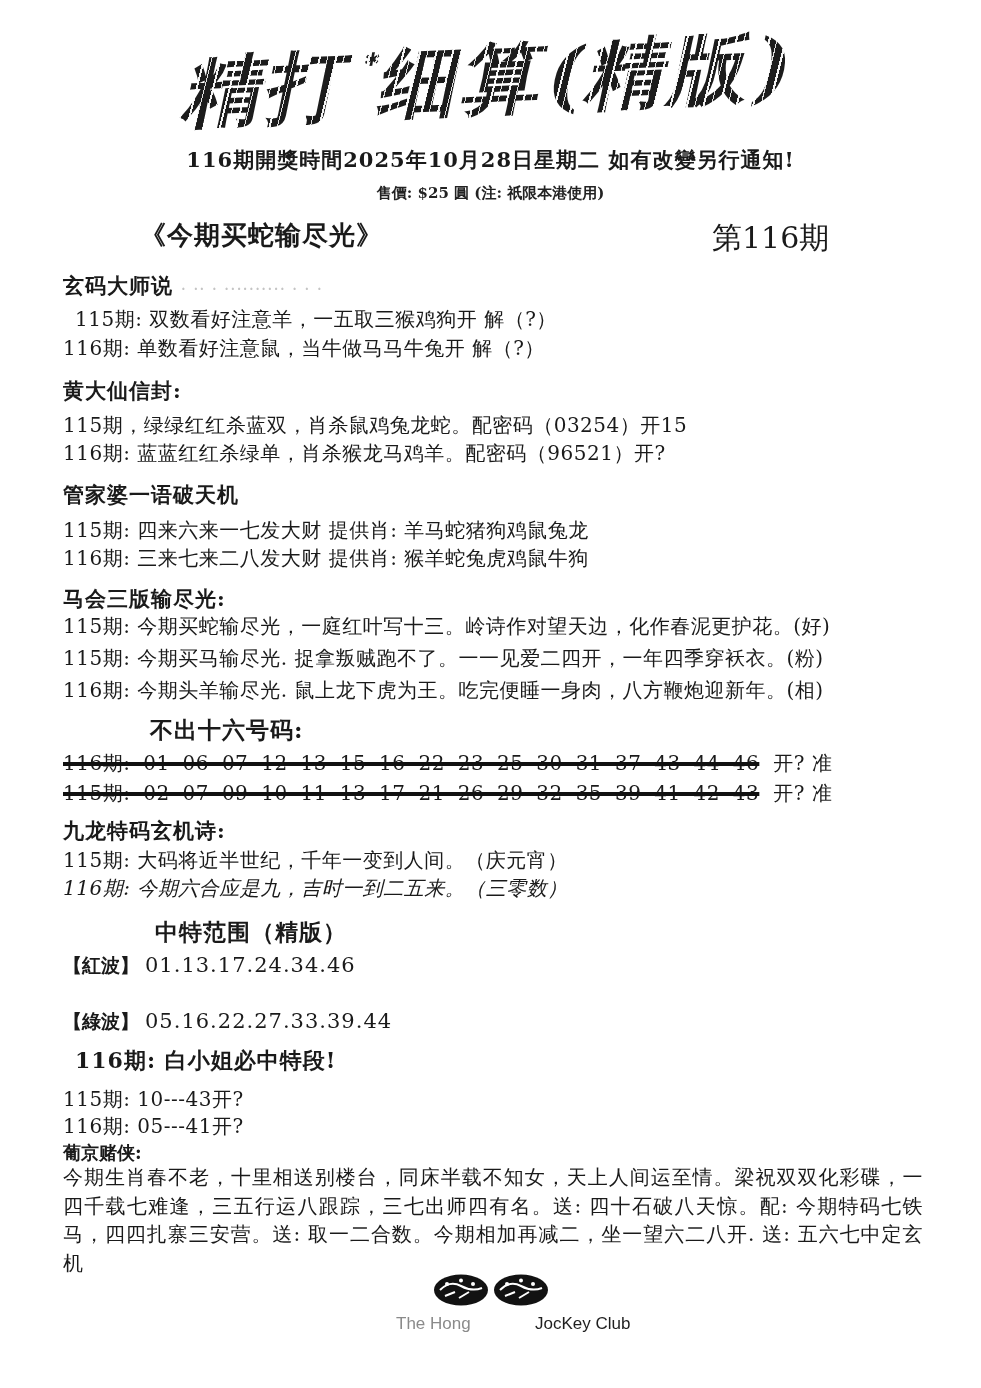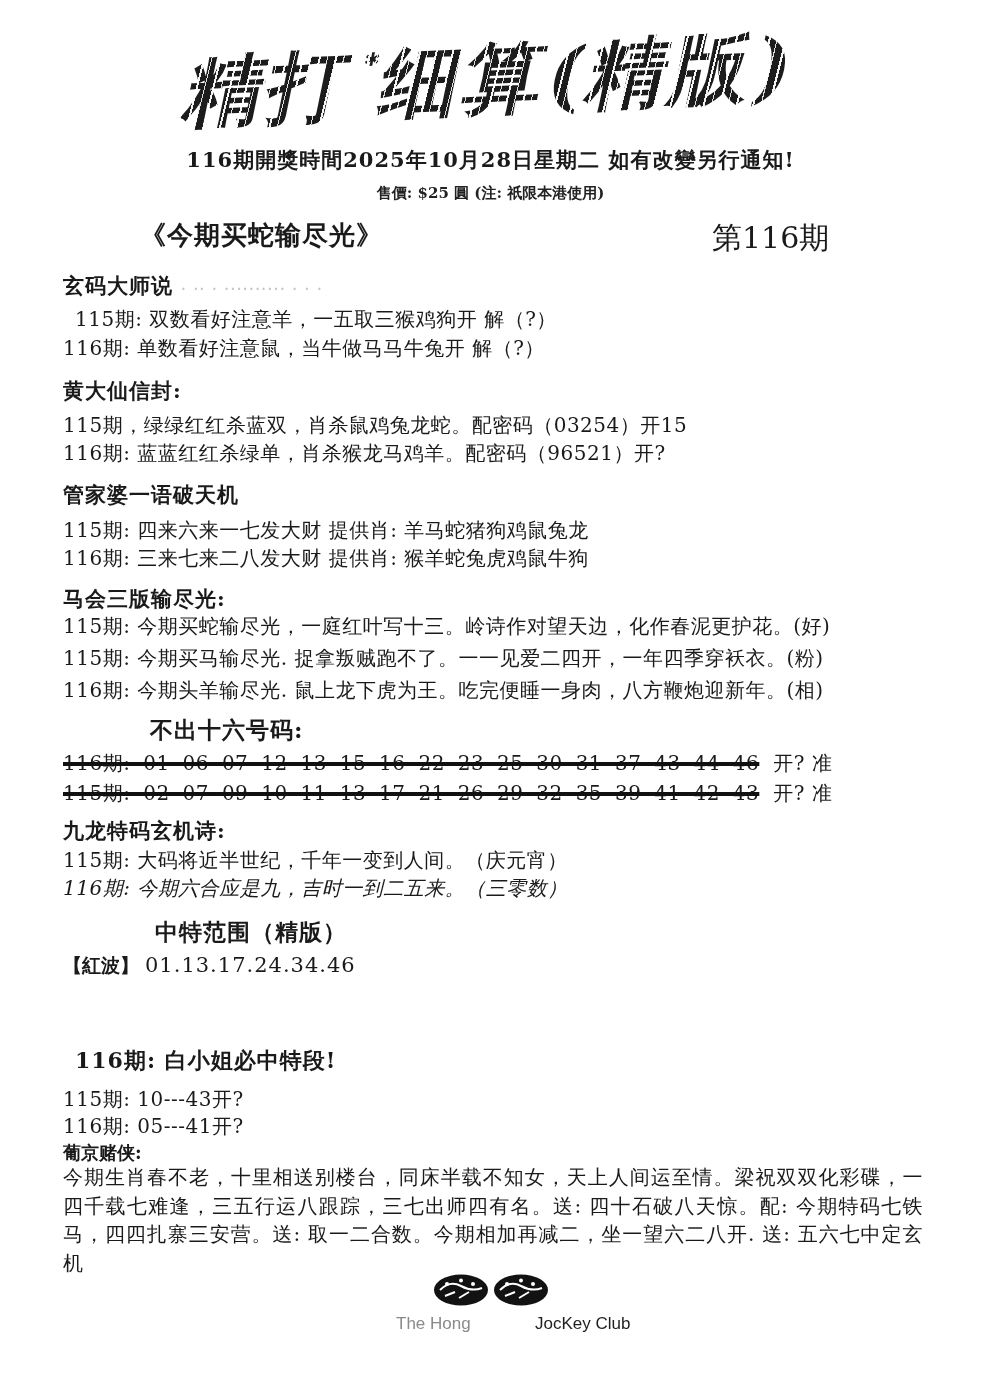--- a/index.html
+++ b/index.html
@@ -112,20 +112,21 @@
   <div class="abs sec-h" style="top:715px;left:150px;font-size:23px;">不出十六号码:</div>
   <div class="abs struck-wrap" style="top:750px;left:63px;"><span class="struck">116期: 01 06 07 12 13 15 16 22 23 25 30 31 37 43 44 46</span><span class="struck-suffix">开? 准</span></div>
   <div class="abs struck-wrap" style="top:780px;left:63px;"><span class="struck">115期: 02 07 09 10 11 13 17 21 26 29 32 35 39 41 42 43</span><span class="struck-suffix">开? 准</span></div>
 
   <div class="abs sec-h" style="top:817px;left:63px;">九龙特码玄机诗:</div>
   <div class="abs line" style="top:847px;left:63px;">115期: 大码将近半世纪，千年一变到人间。（庆元宵）</div>
   <div class="abs line" style="top:875px;left:63px;font-style:italic;">116期: 今期六合应是九，吉时一到二五来。（三零数）</div>
 
   <div class="abs sec-h" style="top:917px;left:155px;font-size:23px;">中特范围（精版）</div>
   <div class="abs" style="top:953px;left:63px;"><span class="wave-label">【紅波】</span><span class="wave-nums">01.13.17.24.34.46</span></div>
+  <div class="abs" style="top:1009px;left:63px;"><span class="wave-label">【綠波】</span><span class="wave-nums">05.16.22.27.33.39.44</span></div>
 
   <div class="abs bxj-h" style="top:1046px;left:75px;">116期: 白小姐必中特段!</div>
   <div class="abs line" style="top:1086px;left:63px;">115期: 10---43开?</div>
   <div class="abs line" style="top:1113px;left:63px;">116期: 05---41开?</div>
 
   <div class="abs pjd-h" style="top:1141px;left:63px;">葡京赌侠:</div>
   <div class="abs pjd-p">今期生肖春不老，十里相送别楼台，同床半载不知女，天上人间运至情。梁祝双双化彩碟，一四千载七难逢，三五行运八跟踪，三七出师四有名。送: 四十石破八天惊。配: 今期特码七铁马，四四扎寨三安营。送: 取一二合数。今期相加再减二，坐一望六二八开. 送: 五六七中定玄机</div>
 
   <div class="footer-org" style="position:absolute;">
     <span>

